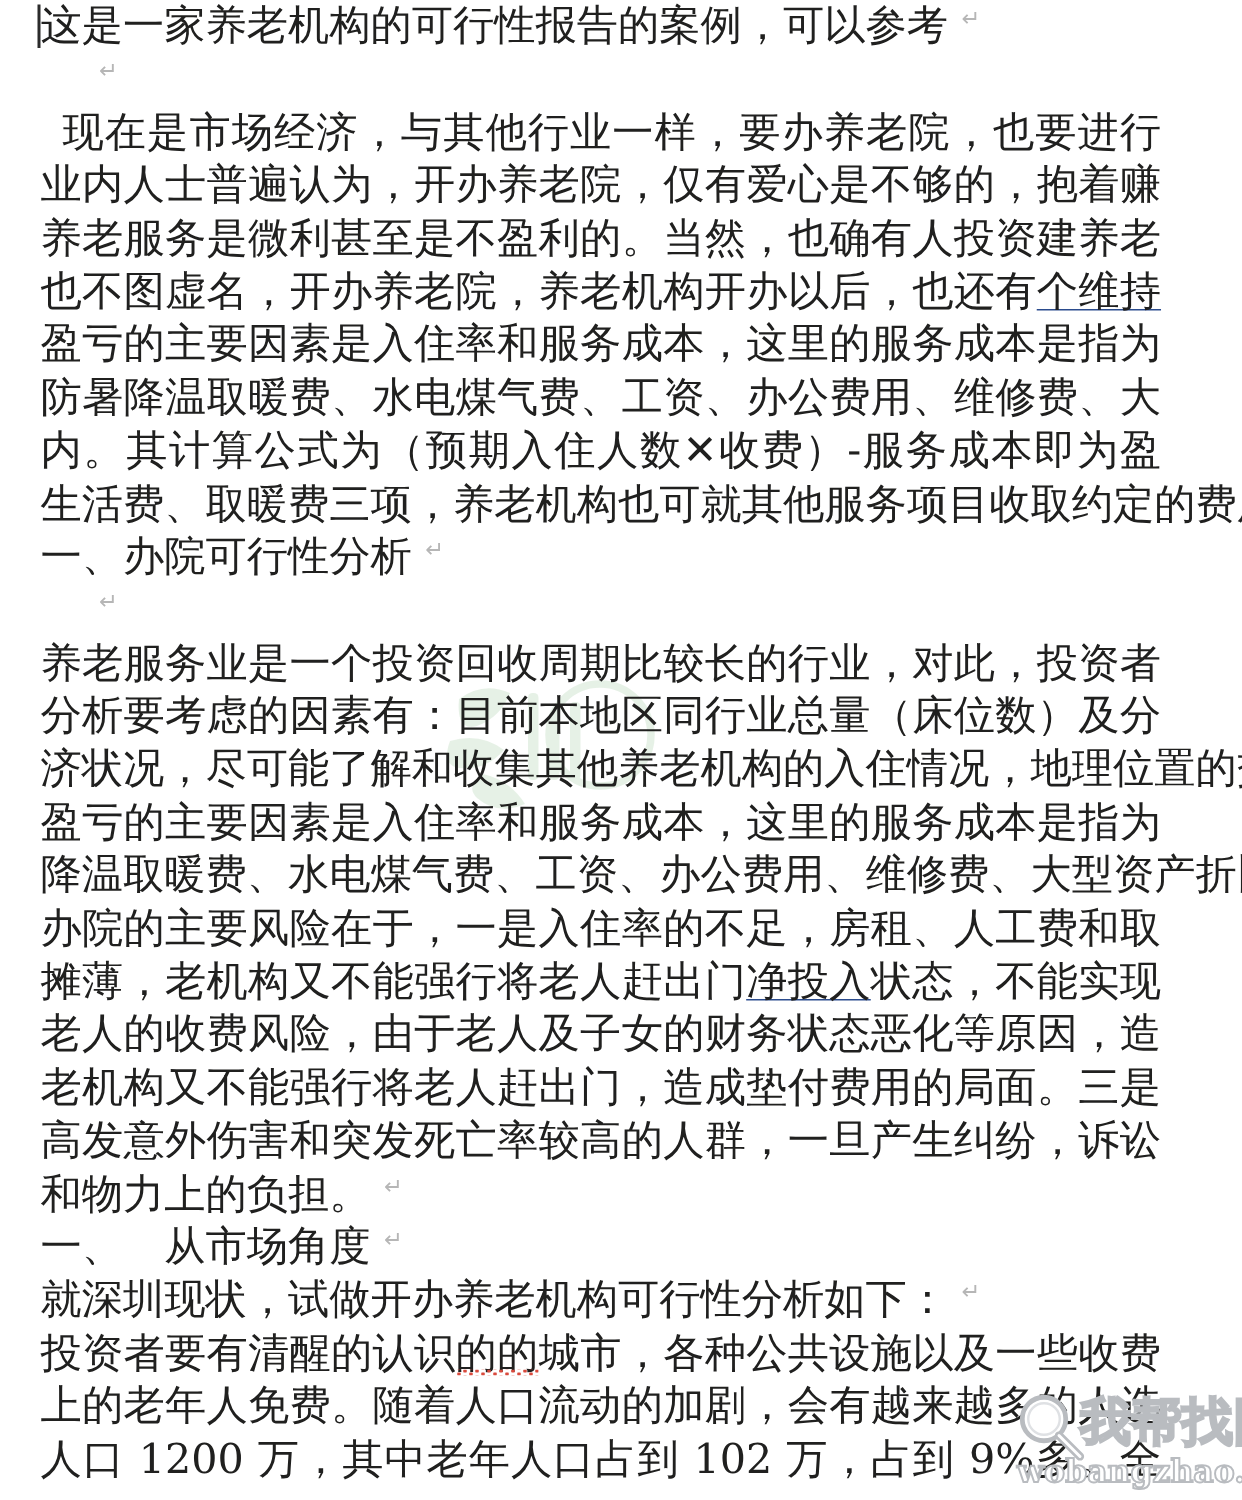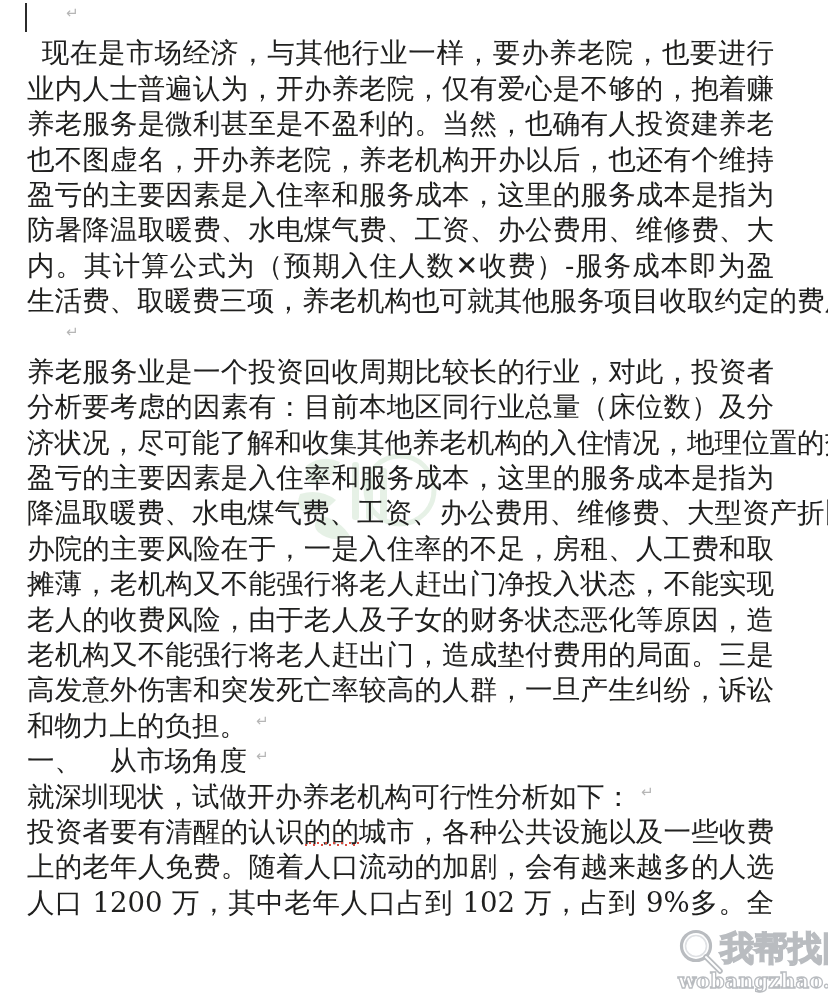--- a/index.html
+++ b/index.html
@@ -115,20 +115,21 @@
     font-family: "DejaVu Sans", "Liberation Sans", sans-serif;
     font-size: 15px;
     line-height: 1;
     vertical-align: 9px;
     padding-left: 9px;
     font-weight: 400;
   }
 
   
   .ulink {
+    text-decoration: underline;
     text-decoration-color: #2a4b8d;
     text-underline-offset: 3px;
     text-decoration-thickness: 1.4px;
   }
 
   
   .sq {
     position: relative;
   }
   .sq::after {
@@ -178,35 +179,37 @@
         <rect x="74" y="44" width="7" height="44" rx="3"></rect>
         <rect x="88" y="36" width="7" height="52" rx="3"></rect>
       </g>
     </svg>
   </div>
 
   <div class="caret"></div>
 
   <div id="doc">
 
+    <div class="line"><span>这是一家养老机构的可行性报告的案例，可以参考</span><span class="pil">↵</span></div>
 
     <div class="line gap"><span class="ind2"></span><span class="pil">↵</span></div>
 
     <div class="line just"><span class="ind"></span><span>现在是市场经济，与其他行业一样，要办养老院，也要进行市场调查，进行可行性分析。</span></div>
     <div class="line just"><span>业内人士普遍认为，开办养老院，仅有爱心是不够的，抱着赚钱的目的也是不可取的，因为</span></div>
     <div class="line just"><span>养老服务是微利甚至是不盈利的。当然，也确有人投资建养老机构纯为回报社会，不为赚钱</span></div>
 
     <div class="line just"><span>也不图虚名，开办养老院，养老机构开办以后，也还有</span><span class="ulink">个维持</span><span>良性动转的问题，即如何保持其</span></div>
 
 
     <div class="line just"><span>盈亏的主要因素是入住率和服务成本，这里的服务成本是指为老人服务所必需的，有房租、</span></div>
     <div class="line just"><span>防暑降温取暖费、水电煤气费、工资、办公费用、维修费、大型资产折旧费等，都要考虑在</span></div>
     <div class="line just"><span>内。其计算公式为（预期入住人数✕收费）-服务成本即为盈亏，收费项目主要有床位费、</span></div>
     <div class="line"><span>生活费、取暖费三项，养老机构也可就其他服务项目收取约定的费用。</span></div>
 
+    <div class="line"><span>一、办院可行性分析</span><span class="pil">↵</span></div>
 
     <div class="line gap"><span class="ind2"></span><span class="pil">↵</span></div>
 
     <div class="line just"><span>养老服务业是一个投资回收周期比较长的行业，对此，投资者要有清醒的认识。进行可行性</span></div>
     <div class="line just"><span>分析要考虑的因素有：目前本地区同行业总量（床位数）及分布情况，本地区老人及家庭经</span></div>
     <div class="line"><span>济状况，尽可能了解和收集其他养老机构的入住情况，地理位置的交通和环境情况等。</span></div>
 
     <div class="line just"><span>盈亏的主要因素是入住率和服务成本，这里的服务成本是指为老人服务所必需的，有房租、</span></div>
     <div class="line"><span>降温取暖费、水电煤气费、工资、办公费用、维修费、大型资产折旧费等，都要考虑在内。</span></div>
 

